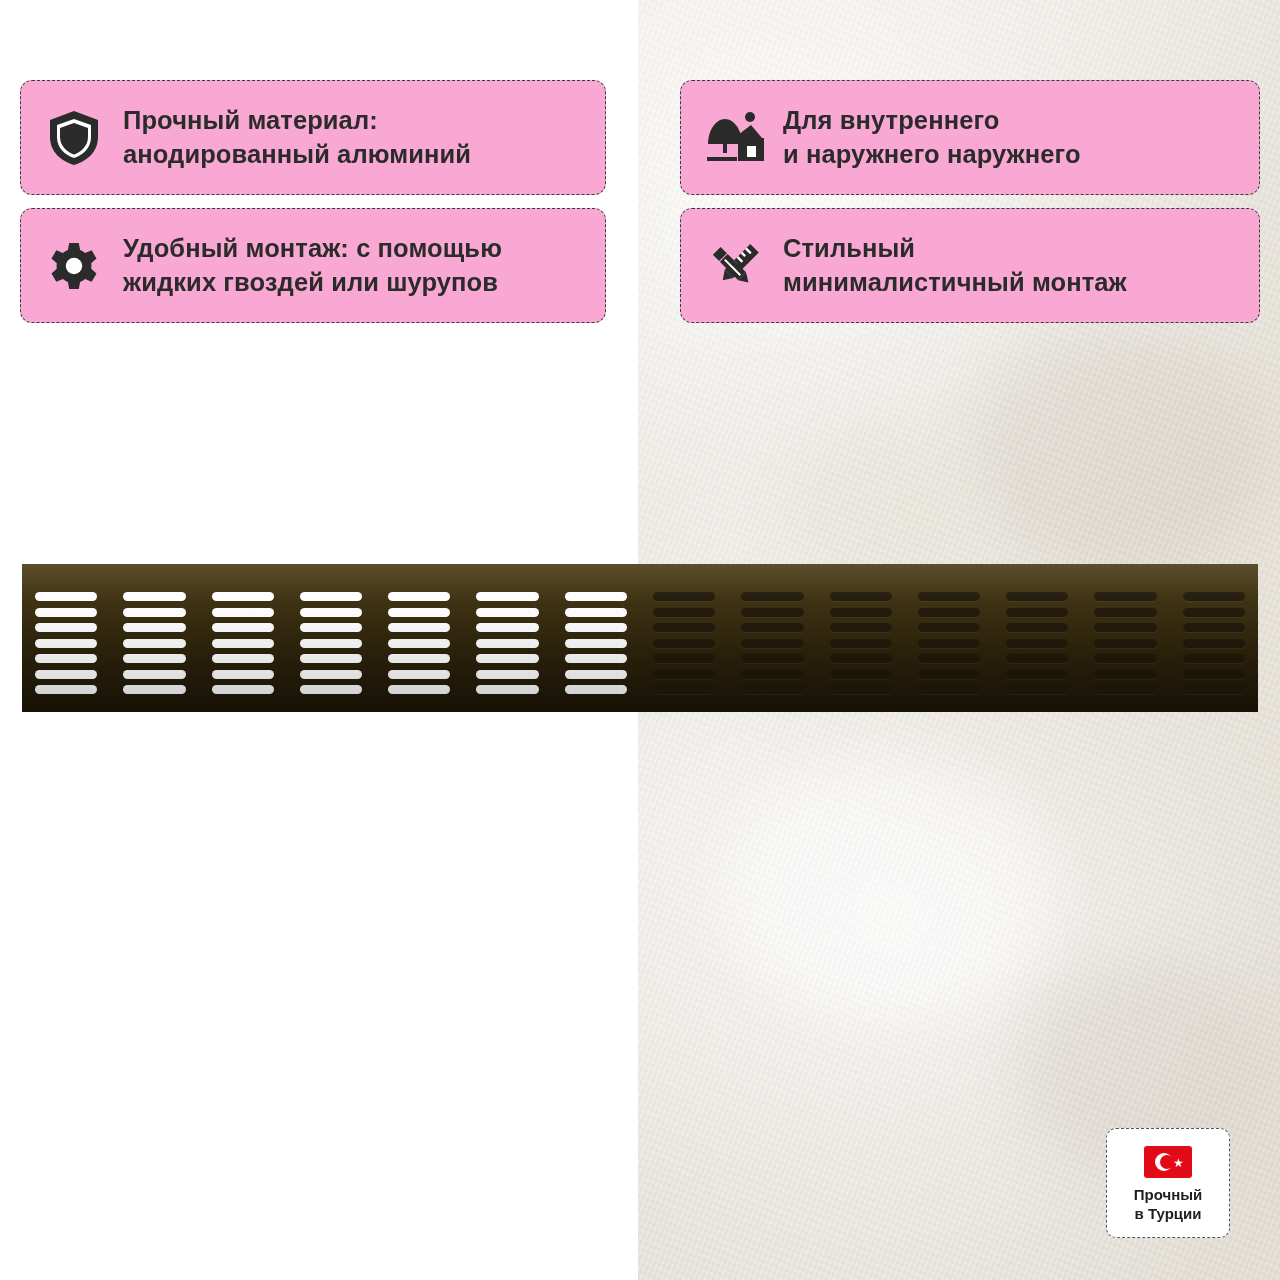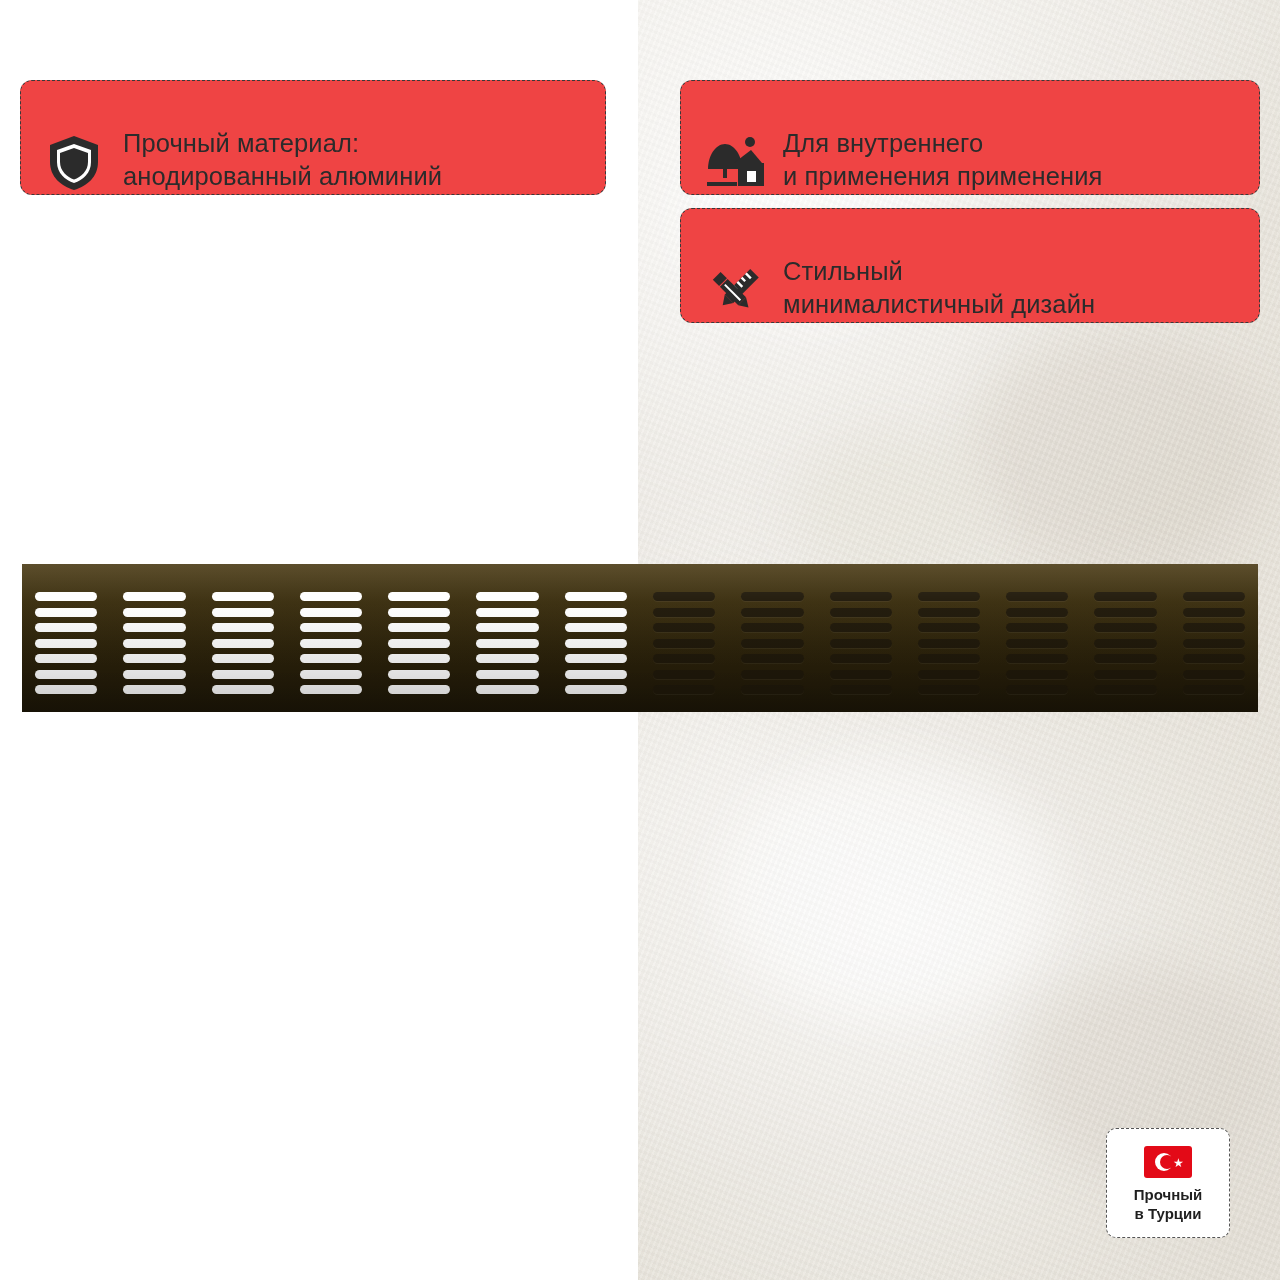--- a/index.html
+++ b/index.html
@@ -53,24 +53,25 @@
     border-radius: 50%;
     filter: blur(26px);
   }
 
   
   .feature {
     position: absolute;
     box-sizing: border-box;
     border: 1.6px dashed #3a3a3a;
     border-radius: 12px;
-    background: #ef4444;
+    background: #f9a8d4;
     display: flex;
-    align-items: flex-end;
+    align-items: center;
     padding: 0 16px 0 22px;
+    font-weight: bold;
   }
   .feature .ico {
     flex: 0 0 auto;
     width: 62px;
     height: 62px;
     display: flex;
     align-items: center;
     justify-content: center;
     margin-right: 18px;
   }
@@ -193,36 +194,46 @@
       <svg width="54" height="58" viewBox="0 0 54 58" aria-hidden="true">
         <path d="M27 2 L51 11 V28 C51 43 40 52 27 56 C14 52 3 43 3 28 V11 Z" fill="#2b2b2b"></path>
         <path d="M27 10 L44 16 V28 C44 39 36 46 27 49 C18 46 10 39 10 28 V16 Z" fill="#ffffff"></path>
         <path d="M27 14 L41 19 V28 C41 37 34 43 27 45.5 C20 43 13 37 13 28 V19 Z" fill="#2b2b2b"></path>
       </svg>
     </span>
     <span class="txt">Прочный материал:
 анодированный алюминий</span>
   </div>
 
+  <div class="feature" id="f2">
+    <span class="ico">
+      <svg width="56" height="56" viewBox="0 0 56 56" aria-hidden="true">
+        <path d="M23.2 2 h9.6 l1.3 7.0 a19 19 0 0 1 5.0 2.9 l6.6 -2.6 l4.8 8.3 l-5.3 4.6 a19 19 0 0 1 0 5.6 l5.3 4.6 l-4.8 8.3 l-6.6 -2.6 a19 19 0 0 1 -5.0 2.9 L32.8 48 h-9.6 l-1.3 -7.0 a19 19 0 0 1 -5.0 -2.9 l-6.6 2.6 l-4.8 -8.3 l5.3 -4.6 a19 19 0 0 1 0 -5.6 L5.5 17.6 l4.8 -8.3 l6.6 2.6 a19 19 0 0 1 5.0 -2.9 Z" fill="#2b2b2b" transform="translate(0,3)"></path>
+        <circle cx="28" cy="28" r="8.2" fill="#ffffff"></circle>
+      </svg>
+    </span>
+    <span class="txt">Удобный монтаж: с помощью
+жидких гвоздей или шурупов</span>
+  </div>
 
   <div class="feature" id="f3">
     <span class="ico">
       <svg width="60" height="56" viewBox="0 0 60 56" aria-hidden="true">
         <circle cx="46" cy="7" r="5" fill="#2b2b2b"></circle>
         <path d="M4 34 C4 20 12 9 21 9 C30 9 38 20 38 34 Z" fill="#2b2b2b"></path>
         <rect x="19" y="33" width="4" height="10" fill="#2b2b2b"></rect>
         <path d="M30 28 L47 15 L58 28 Z" fill="#2b2b2b"></path>
         <rect x="34" y="28" width="26" height="20" fill="#2b2b2b"></rect>
         <rect x="43" y="36" width="9" height="12" fill="#ffffff"></rect>
         <rect x="34" y="47" width="26" height="4" fill="#2b2b2b"></rect>
         <rect x="3" y="47" width="30" height="4" fill="#2b2b2b"></rect>
       </svg>
     </span>
     <span class="txt">Для внутреннего
-и применения применения</span>
+и наружнего наружнего</span>
   </div>
 
   <div class="feature" id="f4">
     <span class="ico">
       <svg width="58" height="58" viewBox="0 0 58 58" aria-hidden="true">
         <g transform="rotate(45 29 29)">
           <rect x="25" y="2" width="12" height="36" fill="#2b2b2b"></rect>
           <rect x="25" y="7" width="7" height="2.4" fill="#ffffff"></rect>
           <rect x="25" y="13" width="5" height="2.4" fill="#ffffff"></rect>
           <rect x="25" y="19" width="7" height="2.4" fill="#ffffff"></rect>
@@ -232,21 +243,21 @@
         </g>
         <g transform="rotate(-45 29 29)">
           <rect x="22" y="6" width="11" height="9" fill="#2b2b2b"></rect>
           <rect x="22" y="16" width="11" height="26" fill="#2b2b2b"></rect>
           <path d="M22 42 h11 l-5.5 9 Z" fill="#2b2b2b"></path>
           <rect x="26" y="18" width="2" height="22" fill="#ffffff"></rect>
         </g>
       </svg>
     </span>
     <span class="txt">Стильный
-минималистичный дизайн</span>
+минималистичный монтаж</span>
   </div>
 
   <div id="grille">
     <div class="slots" id="slots">
         <div class="slot light" style="left: 13px; top: 28px; width: 62.2857px;"></div>
         <div class="slot light" style="left: 13px; top: 43.5px; width: 62.2857px;"></div>
         <div class="slot light" style="left: 13px; top: 59px; width: 62.2857px;"></div>
         <div class="slot light" style="left: 13px; top: 74.5px; width: 62.2857px;"></div>
         <div class="slot light" style="left: 13px; top: 90px; width: 62.2857px;"></div>
         <div class="slot light" style="left: 13px; top: 105.5px; width: 62.2857px;"></div>

